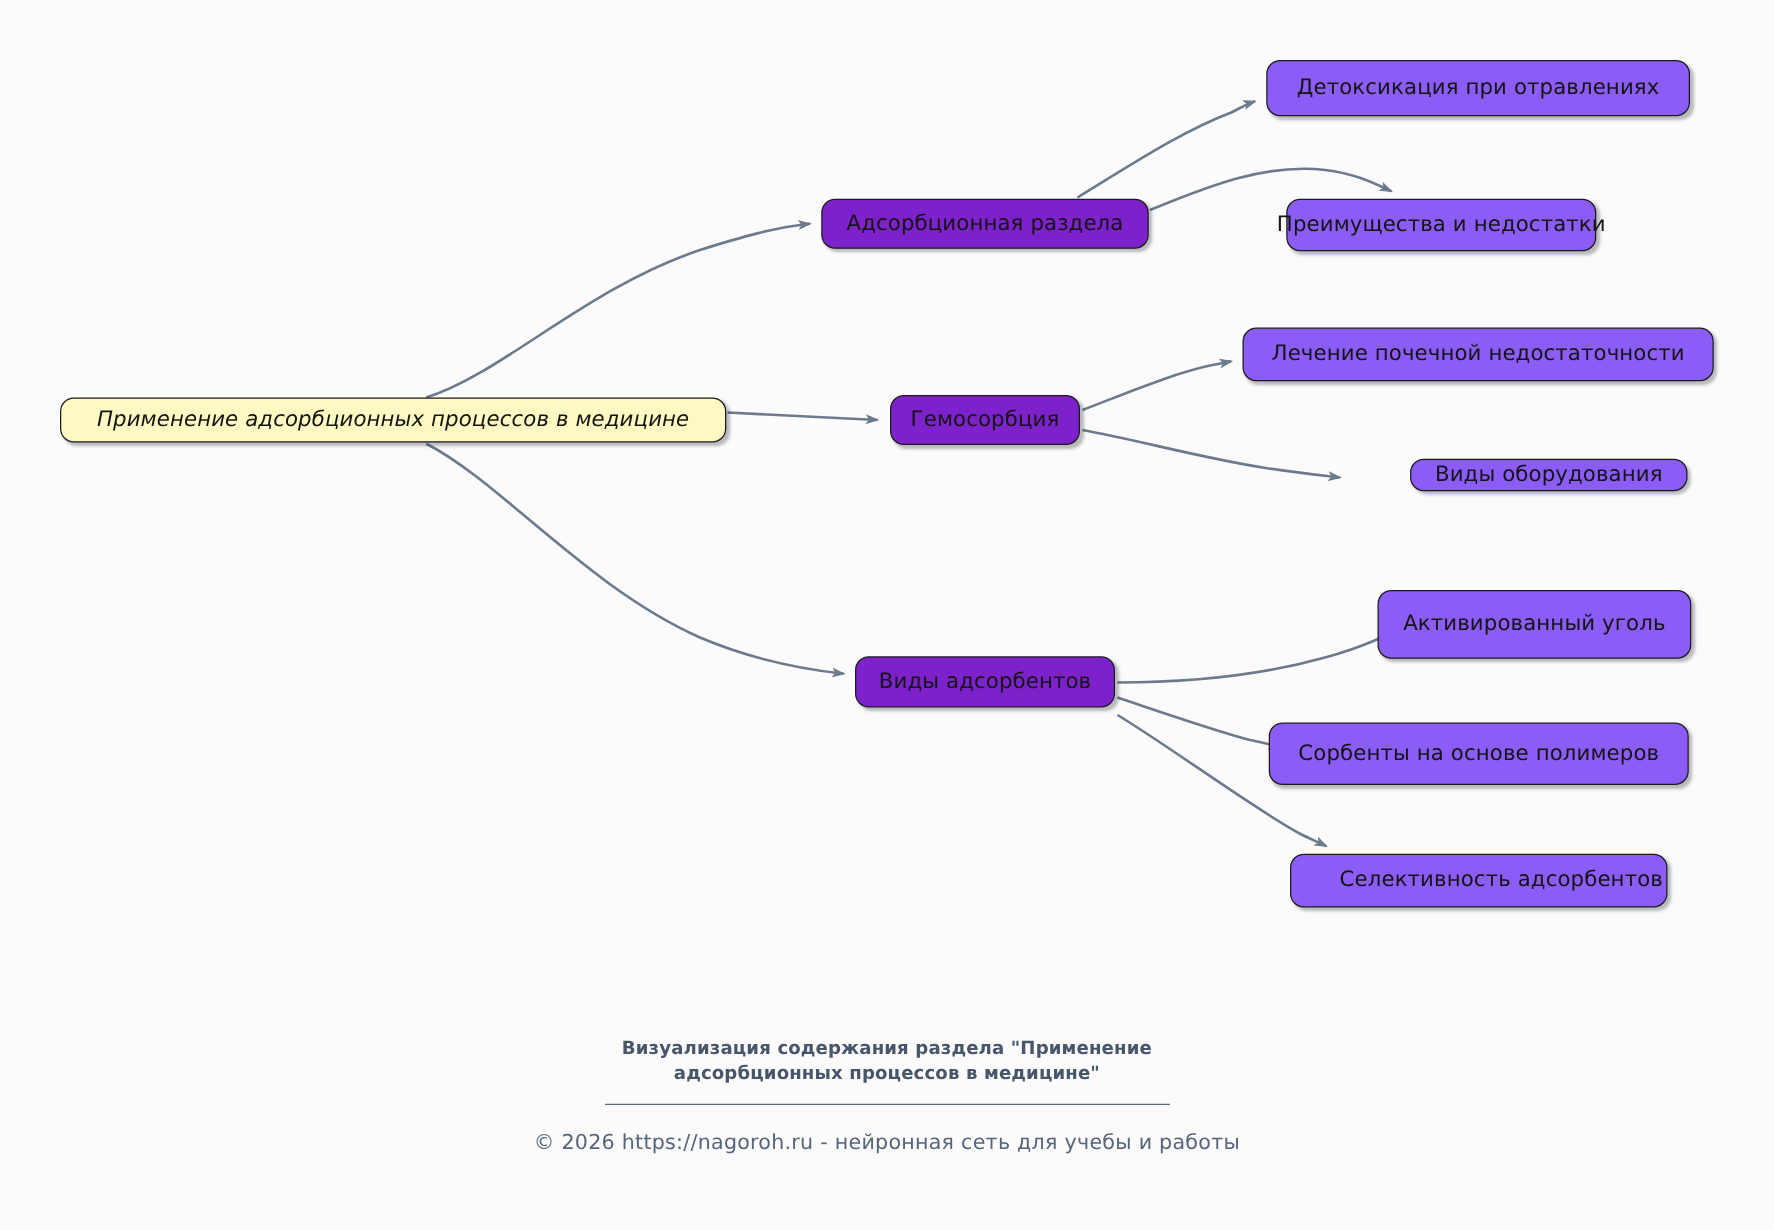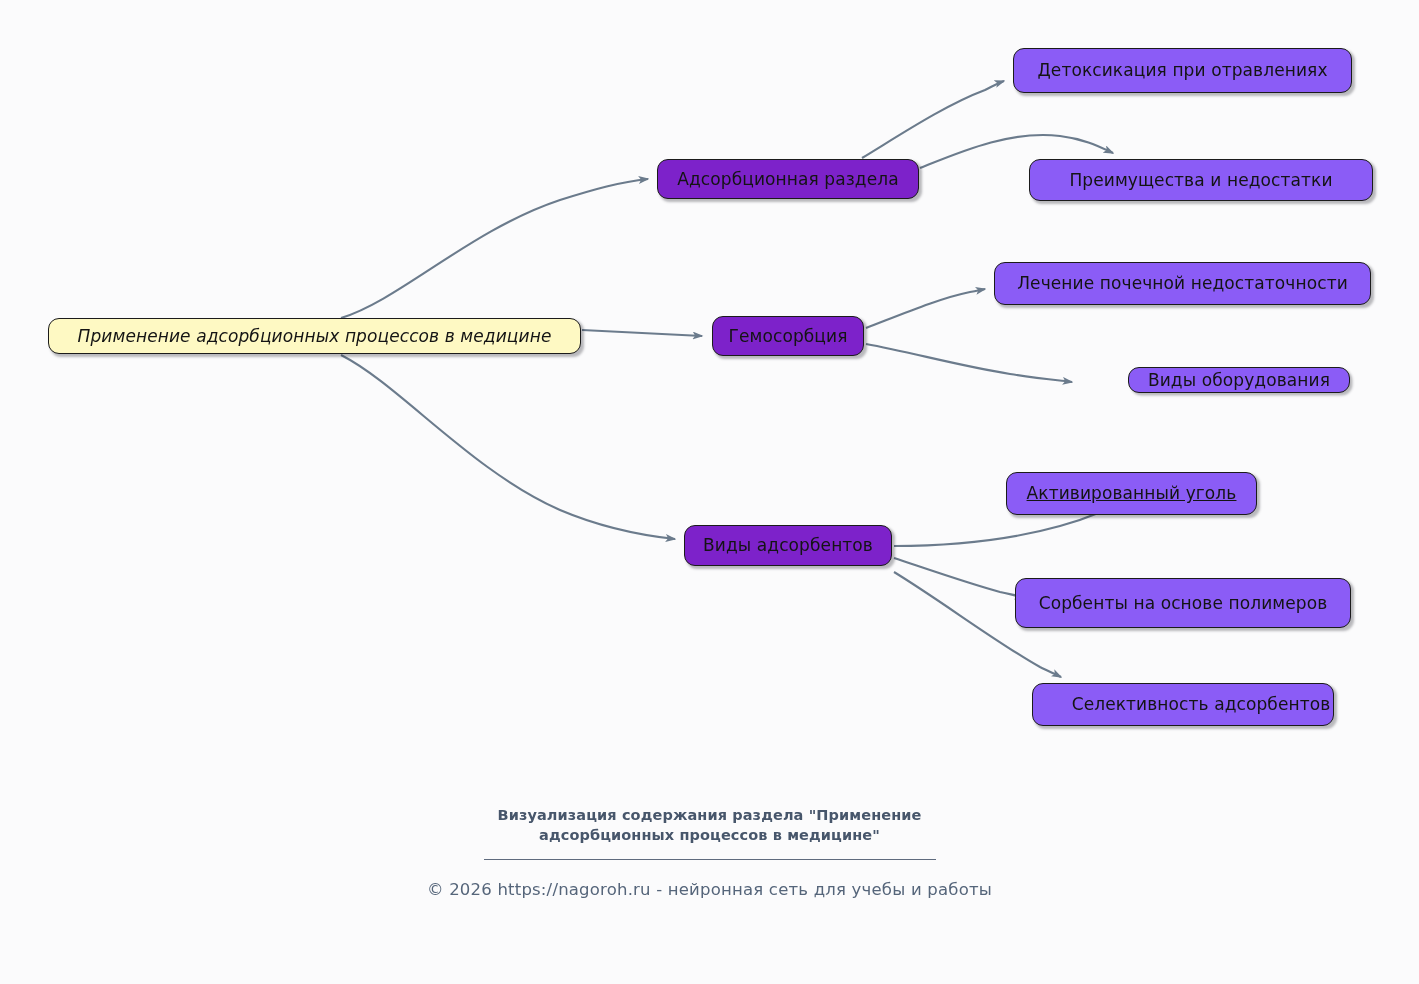--- a/index.html
+++ b/index.html
@@ -61,20 +61,21 @@
     top: 806px;
     width: 1419px;
     text-align: center;
   }
   .caption-title {
     font-size: 14.5px;
     font-weight: bold;
     color: #47566b;
     line-height: 1.35;
     letter-spacing: 0.1px;
+    margin-top: 24px;
   }
   .caption-rule {
     width: 452px;
     height: 0;
     margin: 14px auto 0 auto;
     border-top: 1.3px solid #5f6b7e;
   }
   .caption-footer {
     margin-top: 20px;
     font-size: 16.5px;
@@ -123,33 +124,33 @@
   </div>
 
   <div class="node node-branch" style="left:684px; top:525px; width:208px; height:41px;">
     <span>Виды адсорбентов</span>
   </div>
 
   <div class="node node-leaf" style="left:1013px; top:48px; width:339px; height:45px;">
     <span>Детоксикация при отравлениях</span>
   </div>
 
-  <div class="node node-leaf" style="left:1029px; top:159px; width:344px; height:42px;">
+  <div class="node node-leaf" style="left:1029px; top:159px; width:248px; height:42px;">
     <span>Преимущества и недостатки</span>
   </div>
 
   <div class="node node-leaf" style="left:994px; top:262px; width:377px; height:43px;">
     <span>Лечение почечной недостаточности</span>
   </div>
 
   <div class="node node-leaf" style="left:1128px; top:367px; width:222px; height:26px;">
     <span>Виды оборудования</span>
   </div>
 
-  <div class="node node-leaf" style="left:1006px; top:472px; width:251px; height:43px;text-decoration:underline;">
+  <div class="node node-leaf" style="left:1102px; top:472px; width:251px; height:55px;">
     <span>Активированный уголь</span>
   </div>
 
   <div class="node node-leaf" style="left:1015px; top:578px; width:336px; height:50px;">
     <span>Сорбенты на основе полимеров</span>
   </div>
 
   <div class="node node-leaf" style="left:1032px; top:683px; width:302px; height:43px;padding-left:36px;">
     <span>Селективность адсорбентов</span>
   </div>

